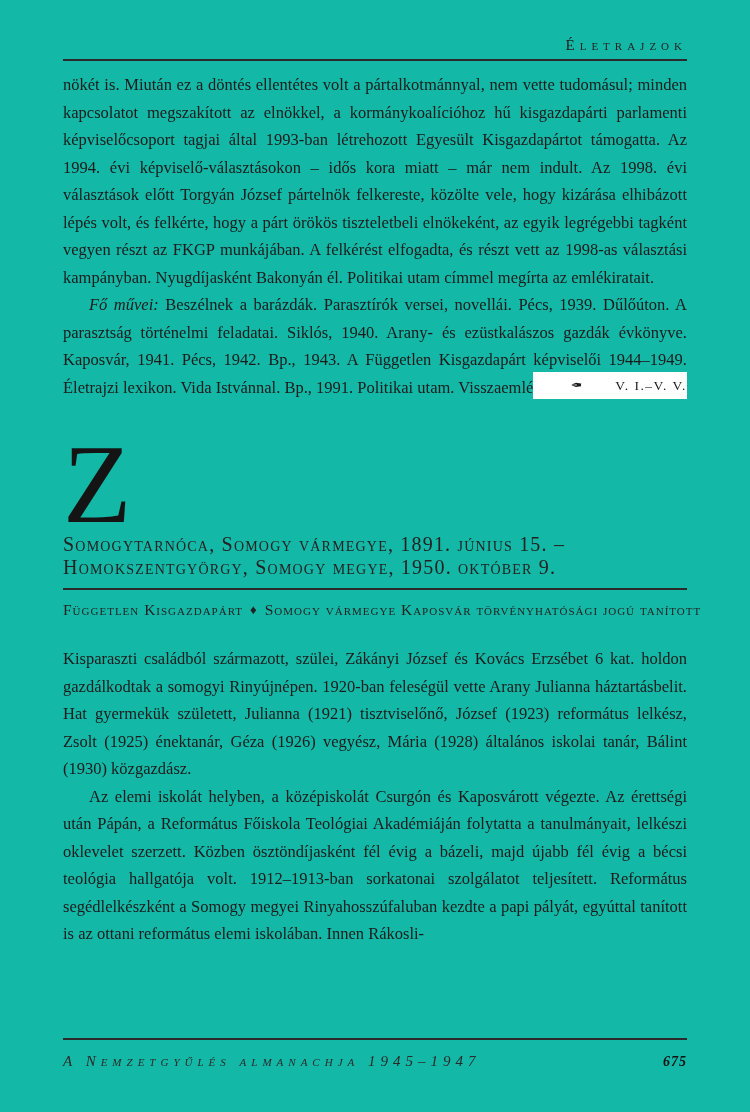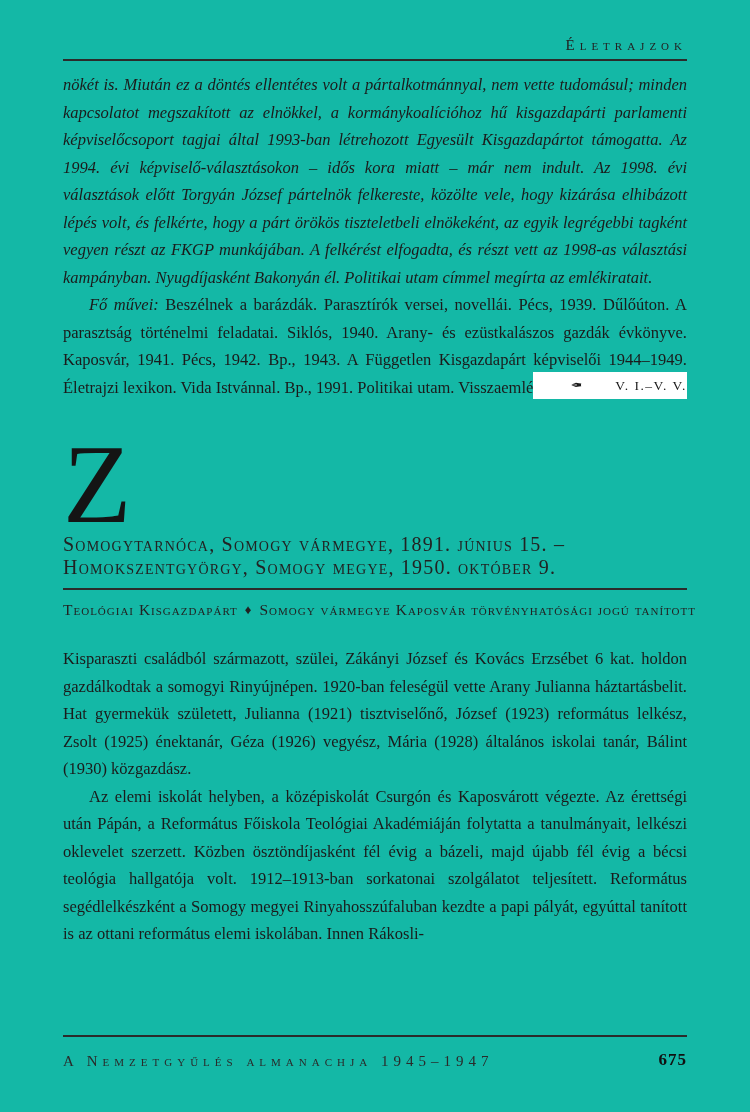--- a/index.html
+++ b/index.html
@@ -36,21 +36,21 @@
     margin: 5px 0 0 0;
   }
   
   .bodytext {
     font-size: 16.5px;
     line-height: 27.5px;
     text-align: justify;
     margin: 0;
     color: #1b1b1b;
   }
-  .first-block { margin-top: 10px; font-style: italic; }
+  .first-block { margin-top: 10px; }
   .indent { text-indent: 26px; }
   .ital { font-style: italic; }
   .works-para { position: relative; }
   .signature {
     position: absolute;
     right: 0;
     bottom: 2px;
     font-size: 13.5px;
     letter-spacing: 1.5px;
     white-space: nowrap;
@@ -115,31 +115,32 @@
   
   .page-footer { margin-top: auto; }
   .footer-rule {
     border: none;
     border-top: 2.5px solid #2b2b2b;
     margin: 0 0 13px 0;
   }
   .footer-row {
     display: flex;
     justify-content: space-between;
-    align-items: flex-end;
+    align-items: center;
+    font-style: italic;
   }
   .book-title {
     font-variant: small-caps;
     font-size: 15px;
     letter-spacing: 5px;
     color: #2a2a2a;
   }
   .page-number {
     font-weight: bold;
-    font-size: 17px;
+    font-size: 14px;
     letter-spacing: 1px;
     color: #111;
   }
 </style>
 </head>
 <body>
 
 <div class="page">
 
   <div class="running-header">Életrajzok</div>
@@ -152,21 +153,21 @@
 
   <div class="entry-heading">
     <span class="drop-cap">Z</span>
   </div>
 
   <div class="entry-dates">Somogytarnóca, Somogy vármegye, 1891. június 15. – Homokszentgyörgy, Somogy megye, 1950. október 9.</div>
 
   <hr class="entry-rule">
 
   <div class="affiliation">
-    <span>Teológiai Kisgazdapárt</span><span class="diamond">♦</span><span>Somogy vármegye Kaposvár törvényhatósági jogú tanított</span>
+    <span>Független Kisgazdapárt</span><span class="diamond">♦</span><span>Somogy vármegye Kaposvár törvényhatósági jogú tanított</span>
   </div>
 
   <p class="bodytext entry-body">Kisparaszti családból származott, szülei, Zákányi József és Kovács Erzsébet 6 kat. holdon gazdálkodtak a somogyi Rinyújnépen. 1920-ban feleségül vette Arany Julianna háztartásbelit. Hat gyermekük született, Julianna (1921) tisztviselőnő, József (1923) református lelkész, Zsolt (1925) énektanár, Géza (1926) vegyész, Mária (1928) általános iskolai tanár, Bálint (1930) közgazdász.</p>
 
   <p class="bodytext indent">Az elemi iskolát helyben, a középiskolát Csurgón és Kaposvárott végezte. Az érettségi után Pápán, a Református Főiskola Teológiai Akadémiáján folytatta a tanulmányait, lelkészi oklevelet szerzett. Közben ösztöndíjasként fél évig a bázeli, majd újabb fél évig a bécsi teológia hallgatója volt. 1912–1913-ban sorkatonai szolgálatot teljesített. Református segédlelkészként a Somogy megyei Rinyahosszúfaluban kezdte a papi pályát, egyúttal tanított is az ottani református elemi iskolában. Innen Rákosli-</p>
 
   <div class="page-footer">
     <hr class="footer-rule">
     <div class="footer-row">
       <span class="book-title">A Nemzetgyűlés almanachja 1945–1947</span>

